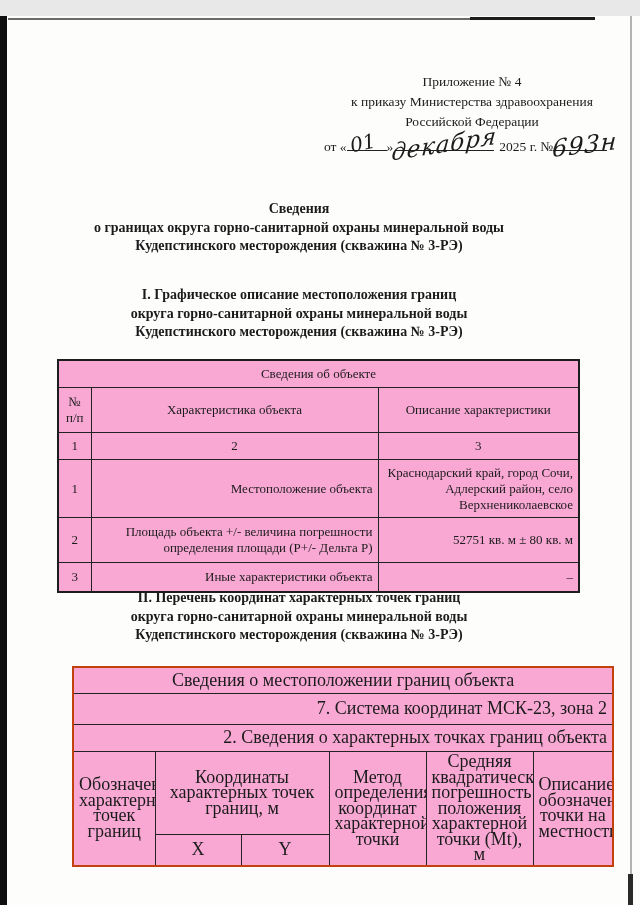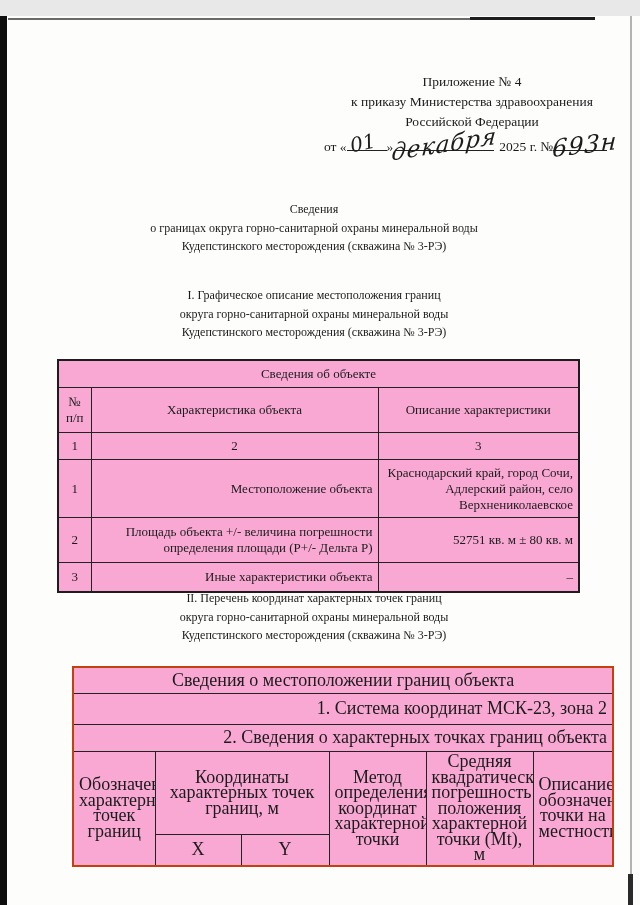--- a/index.html
+++ b/index.html
@@ -43,22 +43,22 @@
   .hw {
     position:absolute; font-family:"DejaVu Serif", serif;
     font-style:italic; color:#1c1c1c; white-space:nowrap; z-index:3;
   }
   .hw-day   { font-size:20px; bottom:-3px; left:3px;  transform:rotate(-12deg); }
   .hw-month { font-size:23px; bottom:-4px; left:-4px; transform:rotate(-9deg) skewX(-14deg); letter-spacing:1px; }
   .hw-num   { font-size:24px; bottom:-5px; left:-1px; transform:rotate(-7deg) skewX(-10deg); letter-spacing:1px; }
 
   
   .title-block, .section-heading {
-    position:absolute; left:44px; width:540px;
-    text-align:center; font-weight:normal; font-size:12px; line-height:18.5px;
+    position:absolute; left:29px; width:540px;
+    text-align:center; font-weight:bold; font-size:14px; line-height:18.5px;
   }
   .title-block { top:184px; }
   .sec1 { top:270px; }
   .sec2 { top:573px; }
 
   
   table {
     position:absolute; border-collapse:collapse;
     background:#f9a8d4; table-layout:fixed;
   }
@@ -162,21 +162,21 @@
         <col style="width:88px">
       <col style="width:97px">
         <col style="width:107px">
         <col style="width:80px">
     </colgroup>
     <tbody>
         <tr>
       <td colspan="6" class="caption-cell" style="height:21px">Сведения о местоположении границ объекта</td>
     </tr>
     <tr>
-      <td colspan="6" class="l sys-cell" style="height:26px">1. Система координат МСК-23, зона 2</td>
+      <td colspan="6" class="l sys-cell" style="height:26px">7. Система координат МСК-23, зона 2</td>
     </tr>
     <tr>
       <td colspan="6" class="l sys-cell" style="height:22px">2. Сведения о характерных точках границ объекта</td>
     </tr>
     <tr>
       <td rowspan="2" class="c">Обозначение характерных точек границ</td>
       <td colspan="2" class="c" style="height:72px">Координаты характерных точек границ, м</td>
       <td rowspan="2" class="c">Метод определения координат характерной точки</td>
       <td rowspan="2" class="c">Средняя квадратическая погрешность положения характерной точки (Mt), м</td>
       <td rowspan="2" class="c">Описание обозначения точки на местности</td>

